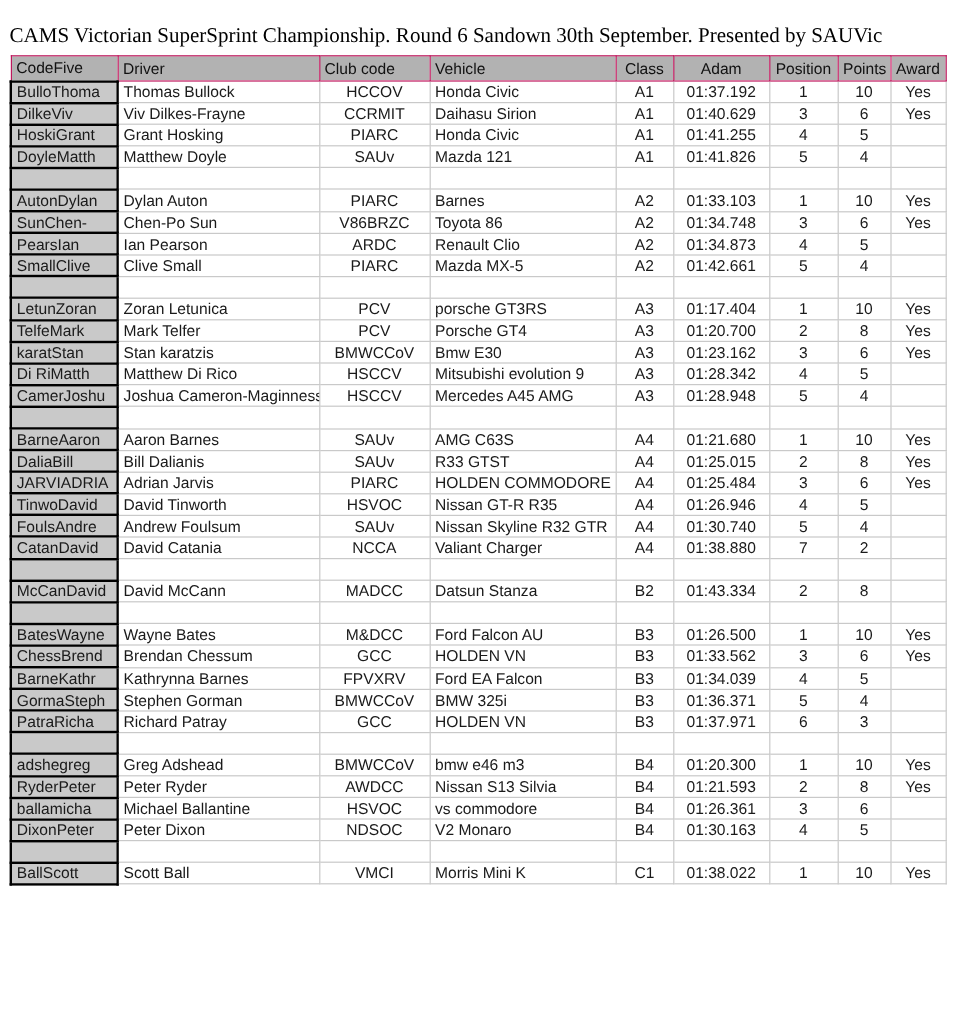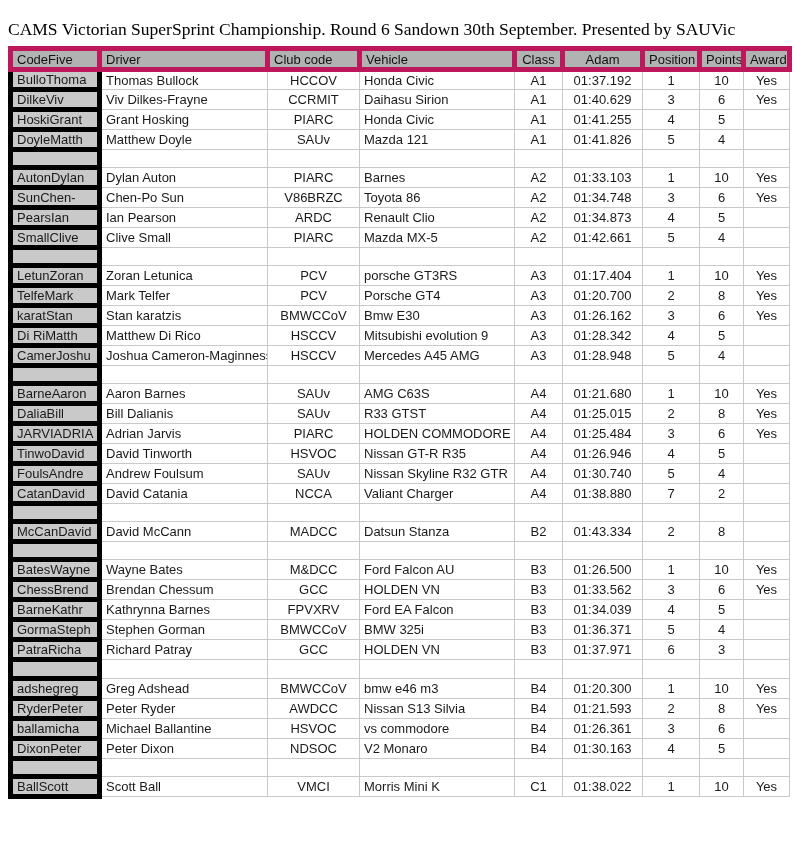--- a/index.html
+++ b/index.html
@@ -40,30 +40,30 @@
     box-sizing: border-box;
   }
   
   table.results td {
     border: 1px solid #c9c9c9;
     height: 18.1px;
     background: #ffffff;
   }
   
   table.results th {
-    border: 5px solid #be185d;
+    border: 1px solid #be185d;
     background: #b2b2b2;
     height: 21px;
     font-weight: normal;
     color: #111111;
   }
   
   table.results td.rowhead {
     background: #c9c9c9;
-    border: 5px solid #000000;
+    border: 2px solid #000000;
   }
   
   .al { text-align: left; }
   .ac { text-align: center; }
   tr.separator td { background: #ffffff; }
   tr.separator td.rowhead { background: #c9c9c9; }
 </style>
 </head>
 <body>
 
@@ -228,21 +228,21 @@
           <td class="ac">2</td>
           <td class="ac">8</td>
           <td class="ac">Yes</td>
         </tr>
         <tr>
           <td class="al rowhead">karatStan</td>
           <td class="al">Stan karatzis</td>
           <td class="ac">BMWCCoV</td>
           <td class="al">Bmw E30</td>
           <td class="ac">A3</td>
-          <td class="ac">01:26.162</td>
+          <td class="ac">01:23.162</td>
           <td class="ac">3</td>
           <td class="ac">6</td>
           <td class="ac">Yes</td>
         </tr>
         <tr>
           <td class="al rowhead">Di RiMatth</td>
           <td class="al">Matthew Di Rico</td>
           <td class="ac">HSCCV</td>
           <td class="al">Mitsubishi evolution 9</td>
           <td class="ac">A3</td>

